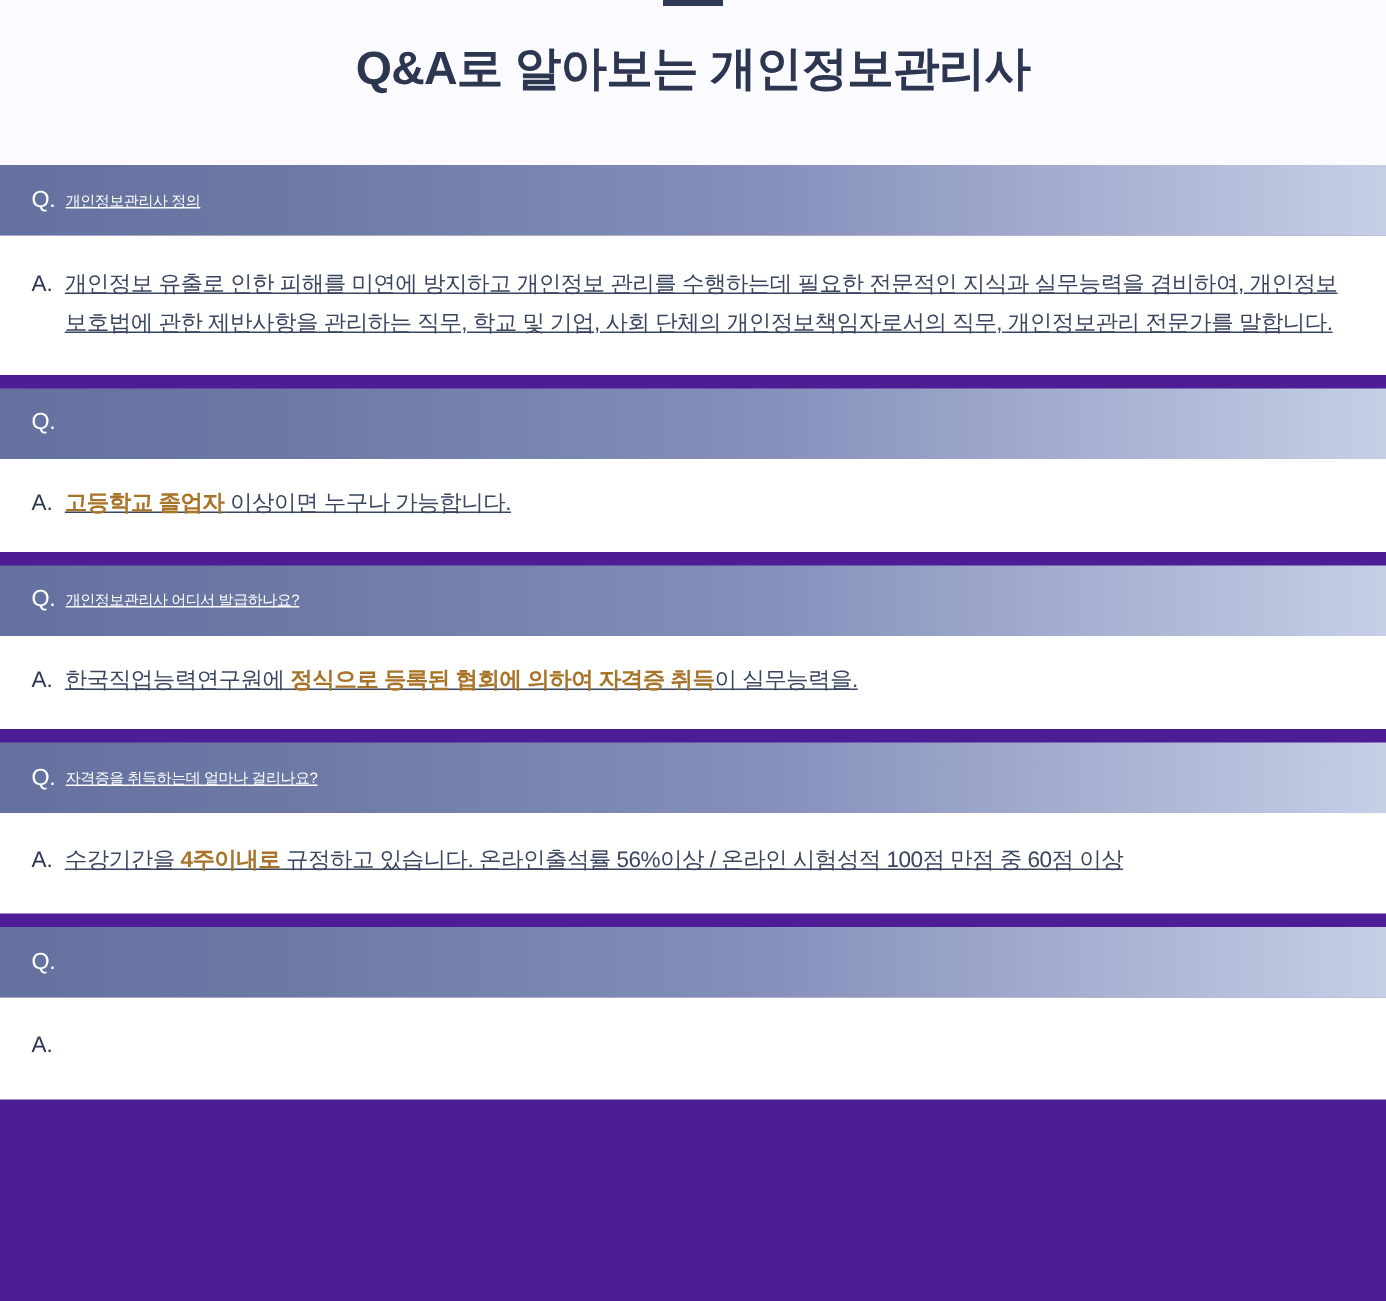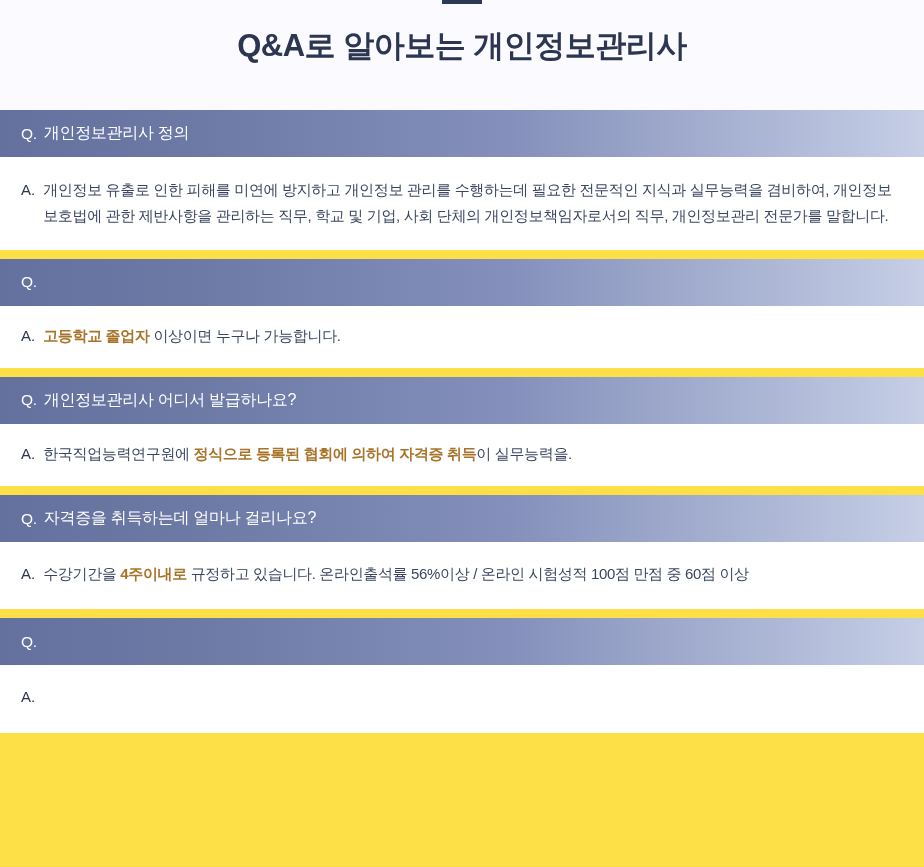--- a/index.html
+++ b/index.html
@@ -13,21 +13,21 @@
   body {
     font-family: "Liberation Sans", "DejaVu Sans", sans-serif;
     background: #ffffff;
     color: #3a4560;
   }
 
   .page {
     position: relative;
     width: 924px;
     height: 867px;
-    background: #fde047;
+    background: #4c1d95;
   }
 
   
   .page-header {
     position: relative;
     height: 110px;
     background: #fafaff;
     text-align: center;
   }
 
@@ -76,21 +76,22 @@
 
   .qa-q-marker {
     font-size: 15.5px;
     color: #ffffff;
     margin-right: 7px;
     font-weight: normal;
   }
 
   .qa-q-text {
     color: #ffffff;
-    font-size: 16px;
+    font-size: 10px;
+    text-decoration: underline;
   }
 
   .qa-answer {
     background: #ffffff;
     padding: 20px 26px 20px 21px;
     display: flex;
     align-items: flex-start;
   }
 
   .qa-a-marker {
@@ -100,20 +101,21 @@
     line-height: 1.75;
     flex: 0 0 auto;
   }
 
   .qa-a-text {
     font-size: 15px;
     color: #3a4560;
     line-height: 1.75;
     letter-spacing: -0.35px;
     flex: 1 1 auto;
+    text-decoration: underline;
   }
 
   .hl {
     color: #a8742a;
     font-weight: bold;
   }
 
   
   .ans-tall   { padding-top: 20px; padding-bottom: 20px; }
   .ans-short  { padding-top: 17px; padding-bottom: 19px; }

